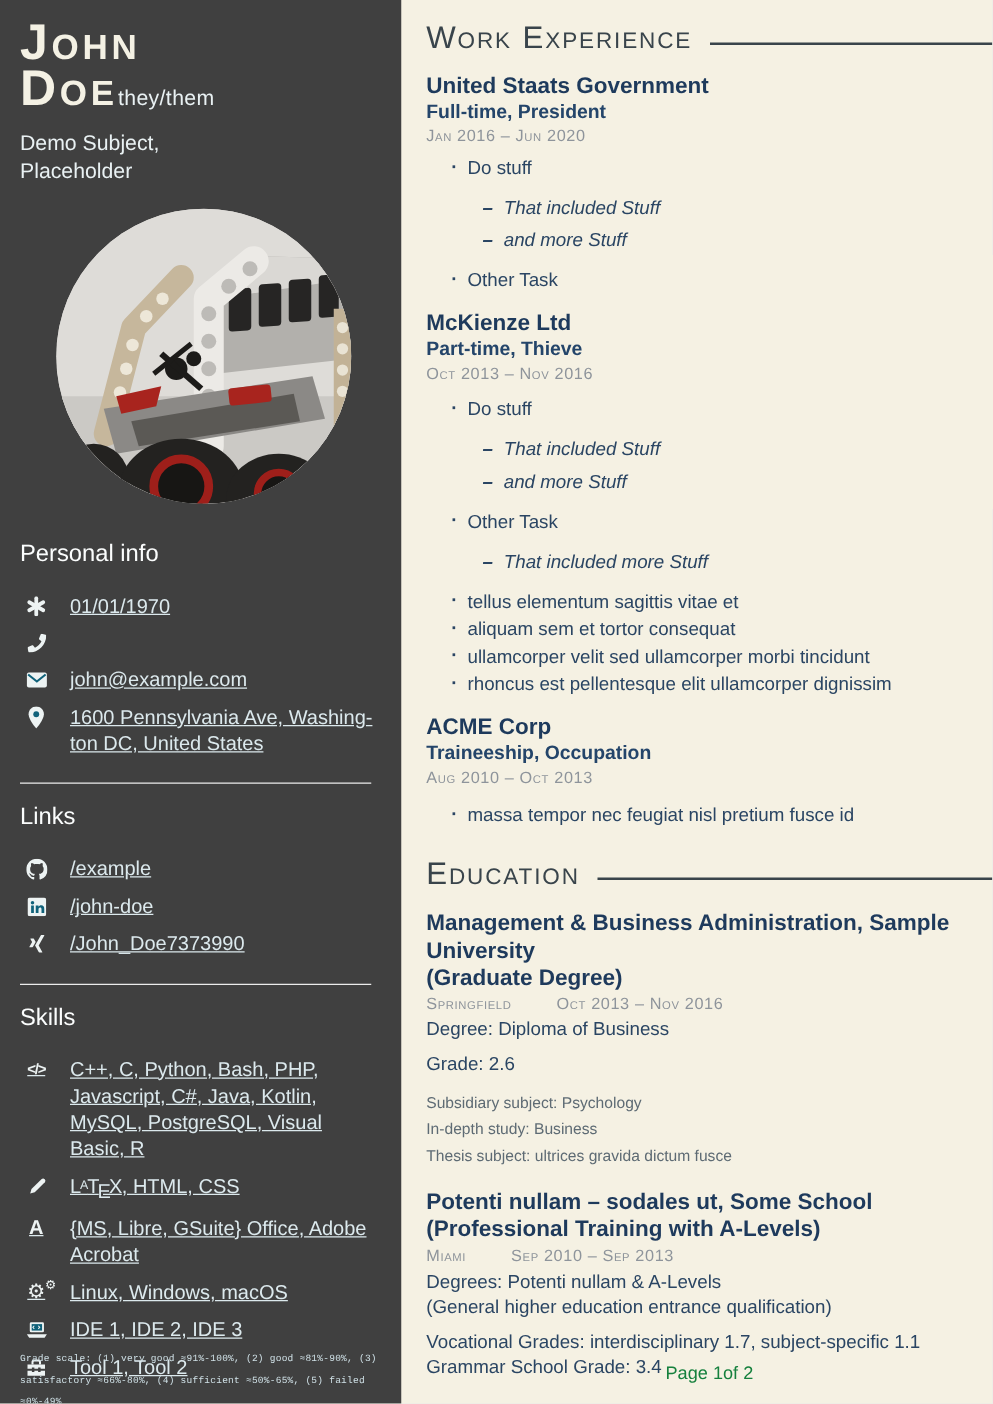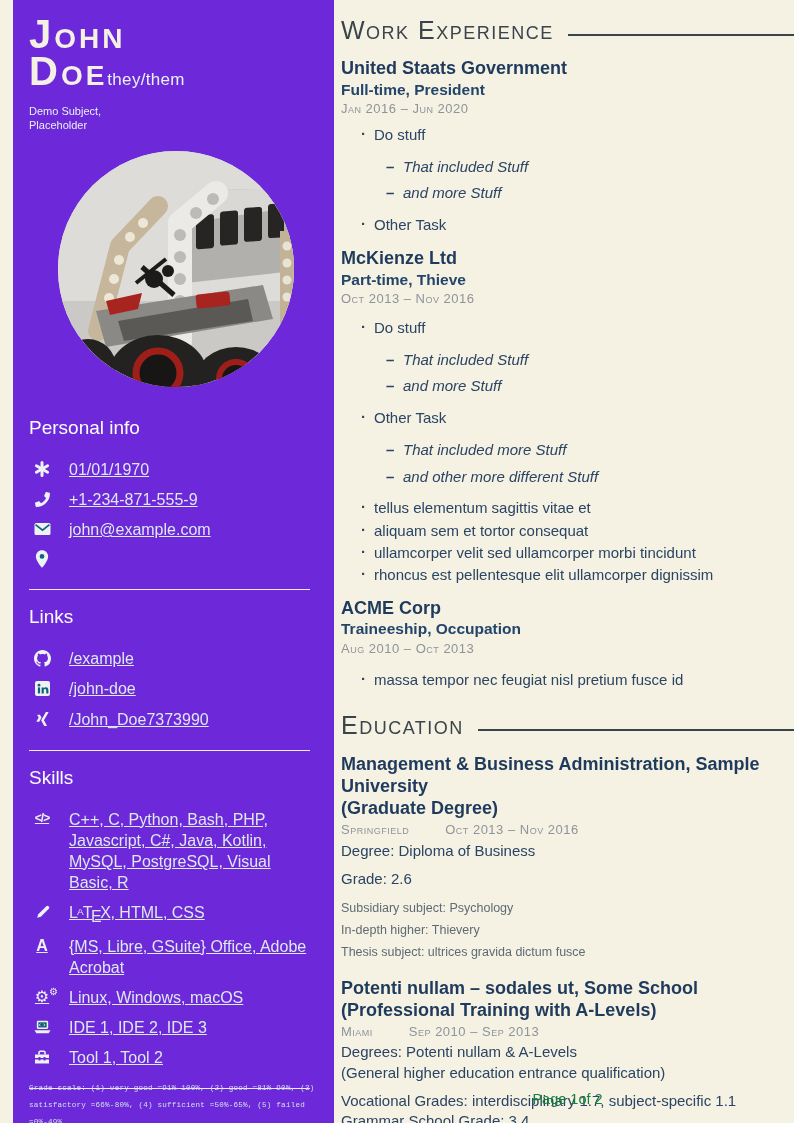--- a/index.html
+++ b/index.html
@@ -5,30 +5,30 @@
   * { margin:0; padding:0; box-sizing:border-box; }
   html,body { background:#e9e9e9; }
   .page {
     position:relative; width:794px; height:1123px; margin:0 auto;
     background:#F5F1E3; overflow:hidden;
     font-family:"Liberation Sans", sans-serif;
   }
 
   
   .sidebar {
-    position:absolute; left:13px; top:0; width:321px; height:1123px;
-    background:#6d28d9; color:#DDEAEE;
+    position:absolute; left:0; top:0; width:321px; height:1123px;
+    background:#404040; color:#DDEAEE;
   }
   .side-pad { padding:16px 20px 0 16px; }
   .name-line { font-variant:small-caps; font-weight:bold; color:#F4F1E4;
     font-size:40px; line-height:0.92; letter-spacing:3px; }
   .name-row2 { display:flex; align-items:baseline; }
   .pronouns { font-variant:normal; font-weight:400; font-size:17px;
     letter-spacing:0.3px; color:#E9F1F3; }
-  .tagline { margin-top:14px; font-size:11px; line-height:1.33;
+  .tagline { margin-top:14px; font-size:17px; line-height:1.33;
     white-space:pre-line; color:#E9F1F3; }
   .photo-wrap { margin:18px 0 0 29px; width:236px; height:236px;
     border-radius:50%; overflow:hidden; background:#DCDAD6; }
   .side-h { margin-top:30px; font-size:19px; font-weight:400; color:#FBFDFD; }
   .side-list { margin-top:20px; }
   .side-item { display:grid; grid-template-columns:26px 1fr; column-gap:14px;
     align-items:start; margin-bottom:9px; font-size:16px; line-height:1.32;
     color:#DCE9ED;text-decoration:underline; }
   .side-item .txt { white-space:pre-line; }
   .icn { display:flex; justify-content:center; align-items:center;
@@ -166,38 +166,39 @@
               </svg>
           </span>
           <span class="txt">01/01/1970</span>
         </div>
         <div class="side-item">
           <span class="icn">
             <svg width="15" height="15" viewBox="0 0 512 512">
                 <path fill="#EDF3F3" d="M493.4 24.6l-104-24c-11.3-2.6-22.9 3.3-27.5 13.9l-48 112c-4.2 9.8-1.4 21.3 6.9 28l60.6 49.6c-36 76.7-98.9 140.5-177.2 177.2l-49.6-60.6c-6.8-8.3-18.2-11.1-28-6.9l-112 48C3.9 366.5-2 378.1.6 389.4l24 104C27.1 504.2 36.7 512 48 512c256.1 0 464-207.5 464-464 0-11.2-7.7-20.9-18.6-23.4z"></path>
               </svg>
           </span>
-          <span class="txt">+1-234-871-555-9</span>
         </div>
         <div class="side-item">
           <span class="icn">
             <svg width="17" height="14" viewBox="0 0 17 14">
                 <rect x="0.5" y="1" width="16" height="12" rx="1.6" fill="#EDF3F3"></rect>
                 <path d="M1.5 2.6 L8.5 8.2 L15.5 2.6" stroke="#10627A" stroke-width="1.7" fill="none"></path>
               </svg>
           </span>
           <span class="txt">john@example.com</span>
         </div>
         <div class="side-item">
           <span class="icn">
             <svg width="14" height="18" viewBox="0 0 16 20">
                 <path d="M8 0C4.1 0 1 3.1 1 7c0 5.2 7 13 7 13s7-7.8 7-13c0-3.9-3.1-7-7-7z" fill="#EDF3F3"></path>
                 <circle cx="8" cy="7" r="2.7" fill="#10627A"></circle>
               </svg>
           </span>
+          <span class="txt">1600 Pennsylvania Ave, Washing-
+ton DC, United States</span>
         </div>
       </div>
 
       <hr class="side-rule">
 
       <h2 class="side-h" style="margin-top:0;">Links</h2>
       <div class="side-list">
         <div class="side-item">
           <span class="icn">
             <svg width="17" height="17" viewBox="0 0 16 16">
@@ -309,21 +310,20 @@
       <ul class="bullets" style="margin-top:12px;">
         <li class="b1"><span>Do stuff</span>
           <ul class="sub">
             <li class="b2">That included Stuff</li>
             <li class="b2">and more Stuff</li>
           </ul>
         </li>
         <li class="b1"><span>Other Task</span>
           <ul class="sub">
             <li class="b2">That included more Stuff</li>
-            <li class="b2">and other more different Stuff</li>
           </ul>
         </li>
         <li class="b1 tight">tellus elementum sagittis vitae et</li>
         <li class="b1 tight">aliquam sem et tortor consequat</li>
         <li class="b1 tight">ullamcorper velit sed ullamcorper morbi tincidunt</li>
         <li class="b1 tight">rhoncus est pellentesque elit ullamcorper dignissim</li>
       </ul>
     </section>
 
     <section>
@@ -346,21 +346,21 @@
         <span class="loc">Springfield</span><span>Oct 2013 – Nov 2016</span>
       </div>
       <div class="body-para">
         <div class="body-line">Degree: Diploma of Business</div>
       </div>
       <div class="body-para grade-para">
         <div class="body-line">Grade: 2.6</div>
       </div>
       <div class="details">
         <div>Subsidiary subject: Psychology</div>
-        <div>In-depth higher: Thievery</div>
+        <div>In-depth study: Business</div>
         <div>Thesis subject: ultrices gravida dictum fusce</div>
       </div>
     </section>
 
     <section class="edu-entry">
       <h3 class="edu-title"><span>Potenti nullam – sodales ut, Some School</span><br><span>(Professional Training with A-Levels)</span></h3>
       <div class="dates-row">
         <span class="loc">Miami</span><span>Sep 2010 – Sep 2013</span>
       </div>
       <div class="body-para">

